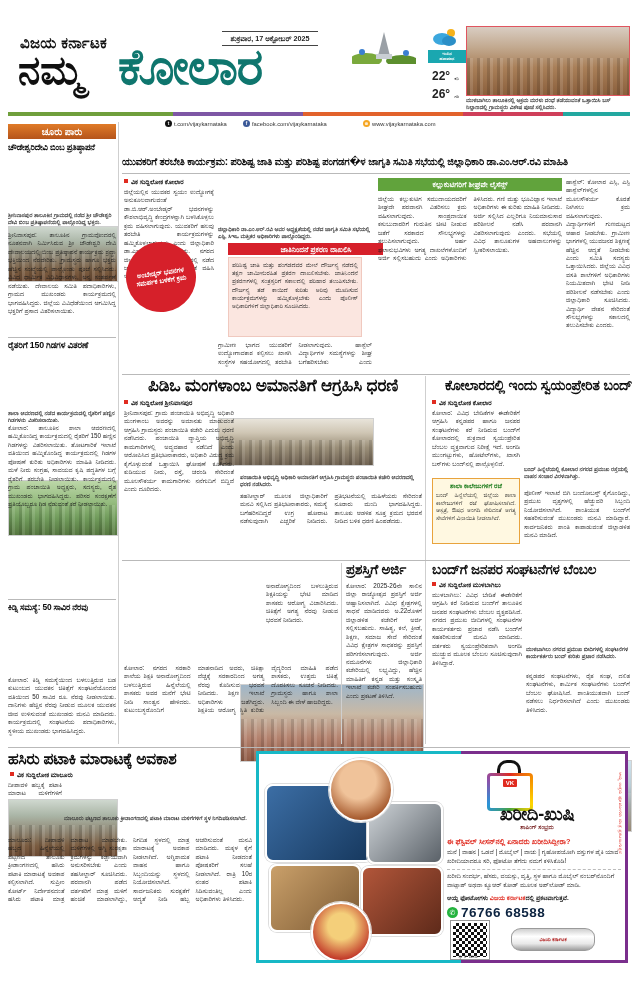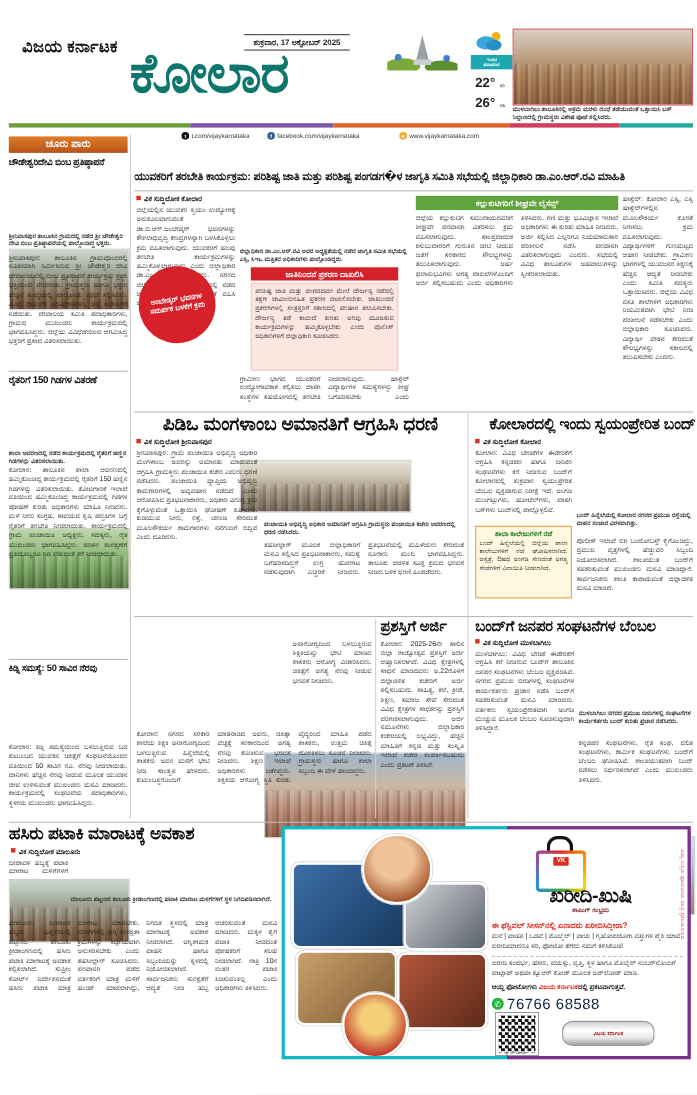--- a/index.html
+++ b/index.html
@@ -21,21 +21,21 @@
     background:repeating-linear-gradient(90deg,rgba(0,0,0,.13) 0 3px,rgba(255,255,255,.12) 3px 6px,rgba(0,0,0,0) 6px 10px);}
   .ph-crowd{background:linear-gradient(180deg,#cfd8cf 0%,#aab5a6 28%,#8f8572 58%,#7a5c40 82%,#6b4a33 100%);}
   .ph-meeting{background:linear-gradient(180deg,#e8e4da 0%,#cfc6b4 30%,#9b8f79 62%,#6f6252 100%);}
   .ph-street{background:linear-gradient(180deg,#cfe3ee 0%,#b9ccd4 36%,#9aa2a0 62%,#8a7a63 100%);}
   .ph-indoor{background:linear-gradient(180deg,#9fb6c9 0%,#c9b9a5 38%,#b4826e 70%,#8e5a45 100%);}
   .ph-green{background:linear-gradient(180deg,#bcd7a8 0%,#94bb7e 40%,#6f9a5a 70%,#55763f 100%);}
   .ph-lead{background:linear-gradient(180deg,#d9cdc2 0%,#c2a98f 30%,#a97f58 60%,#8a5f3c 100%);border:1.5px solid #e0555f;}
   .secbox{background:linear-gradient(180deg,#e07b28,#b5541a);color:#fff;font-weight:bold;font-size:9.5px;
           display:flex;align-items:center;justify-content:center;}
   .boxtitle{color:#fff;font-weight:bold;font-size:7.4px;display:flex;align-items:center;justify-content:center;}
-  .redbox{background:#d6202a;}
+  .redbox{background:#d6202a;padding-left:21px;}
   .greenbox{background:#61a33c;}
   .pinkfill{background:#fbe6e0;border:1px solid #f0c9bf;padding:3px;font-size:6.1px;line-height:1.35;text-align:justify;color:#222;overflow:hidden;}
   .badge{background:#d6202a;border-radius:50%;color:#fff;font-weight:bold;font-size:6.8px;line-height:1.25;
          display:flex;align-items:center;justify-content:center;text-align:center;transform:rotate(-8deg);padding:6px;box-sizing:border-box;}
   .notebox{background:#fff8e1;border:1px solid #e8a33d;padding:3px;box-sizing:border-box;overflow:hidden;}
   .notetitle{font-size:6.4px;font-weight:bold;color:#1a7a1a;margin-bottom:2px;text-align:center;}
   .notebody{font-size:5.9px;line-height:1.3;text-align:justify;color:#222;}
   .datebox{border:1px solid #444;border-left:none;border-right:none;font-size:7.2px;font-weight:bold;
            display:flex;align-items:center;justify-content:center;color:#222;}
   .social{display:flex;align-items:center;gap:2px;font-size:5.8px;color:#333;}
@@ -49,41 +49,42 @@
   
   .ad{background:linear-gradient(90deg,#17b8c6 0 55%,#7a2f8c 55% 100%);padding:3px;box-sizing:border-box;}
   .adin{position:relative;background:#fff;width:100%;height:100%;overflow:hidden;}
   .adrect{position:absolute;border-radius:8px;border:2px solid #fff;box-shadow:0 0 0 1px #ddd;overflow:hidden;}
   .adcirc{position:absolute;border-radius:50%;border:2px solid #fff;box-shadow:0 0 0 1px #ddd;}
   .adtitle{font-size:18px;font-weight:bold;color:#101010;text-align:center;letter-spacing:-0.3px;}
   .adtag{font-size:5.8px;color:#7c2a2a;text-align:center;font-weight:bold;}
   .adred{font-size:7.4px;font-weight:bold;color:#e02b20;white-space:nowrap;}
   .adtxt{font-size:6.3px;line-height:1.4;color:#222;}
   .addash{border-top:1px dashed #bbb;}
-  .adphone{font-size:13.5px;font-weight:normal;color:#0c2340;letter-spacing:0.5px;}
+  .adphone{font-size:13.5px;font-weight:bold;color:#0c2340;letter-spacing:0.5px;}
   .wicon{width:11px;height:11px;border-radius:50%;background:#24b33e;color:#fff;font-size:7px;
          display:inline-flex;align-items:center;justify-content:center;margin-right:3px;}
   .qr{background:repeating-conic-gradient(#111 0% 25%,#fff 0% 50%) 0 0/6px 6px;border:2px solid #fff;box-shadow:0 0 0 1px #999;}
   .qrcap{font-size:4.5px;color:#444;text-align:center;}
   .roll{background:linear-gradient(180deg,#cfcfcf 0%,#ffffff 35%,#e8e8e8 70%,#9f9f9f 100%);
         border-radius:10px/9px;border:1px solid #9a9a9a;display:flex;align-items:center;justify-content:center;
         font-size:4.8px;font-weight:bold;color:#b01c1c;text-align:center;}
   .vtext{writing-mode:vertical-rl;font-size:4.4px;color:#e02b20;letter-spacing:0.4px;}
   .bag-handle{width:18px;height:12px;border:3.5px solid #131313;border-bottom:none;border-radius:10px 10px 0 0;margin:0 auto -2px auto;}
   .bag-body{width:40px;height:32px;border:3px solid transparent;border-radius:4px;margin:0 auto;
      background:linear-gradient(#fff,#fff) padding-box,conic-gradient(#e02b20,#f59300,#ffd500,#4aa43c,#2994d8,#8f4fa8,#e02b20) border-box;
      display:flex;align-items:flex-start;justify-content:center;}
   .bag-vk{background:#e02b20;color:#fff;font-size:6px;font-weight:bold;padding:1px 3px;margin-top:3px;border-radius:1px;}
 </style>
 </head>
 <body>
 
 <div class="page">
 
   <div class="abs" style="left:20px;top:34px;font-size:15px;font-weight:bold;letter-spacing:0.3px;">ವಿಜಯ ಕರ್ನಾಟಕ</div>
+  <div class="abs" style="left:18px;top:48px;font-size:40px;font-weight:bold;color:#101010;">ನಮ್ಮ</div>
   <div class="abs" style="left:118px;top:38px;font-size:50px;font-weight:bold;color:#0f766e;letter-spacing:-1px;">ಕೋಲಾರ</div>
   <div class="abs datebox" style="left:222px;top:31px;width:96px;height:13px;">ಶುಕ್ರವಾರ, 17 ಅಕ್ಟೋಬರ್ 2025</div>
 
   <div class="abs" style="left:352px;top:30px;width:64px;height:34px;">
     <svg width="64" height="34" viewBox="0 0 64 34">
       <ellipse cx="14" cy="30" rx="16" ry="7" fill="#7aa93c"></ellipse>
       <ellipse cx="50" cy="31" rx="16" ry="6" fill="#5c8f2e"></ellipse>
       <polygon points="32,2 26,26 38,26" fill="#9aa0a6"></polygon>
       <rect x="24" y="24" width="16" height="5" fill="#c9ced3"></rect>
       <circle cx="10" cy="22" r="3" fill="#3b7fd0"></circle>

